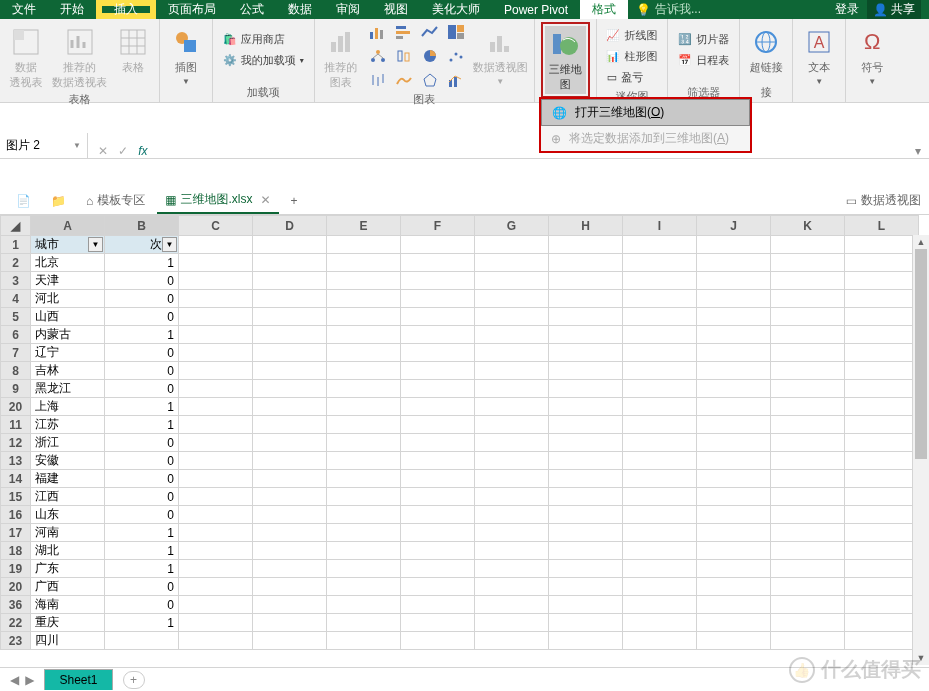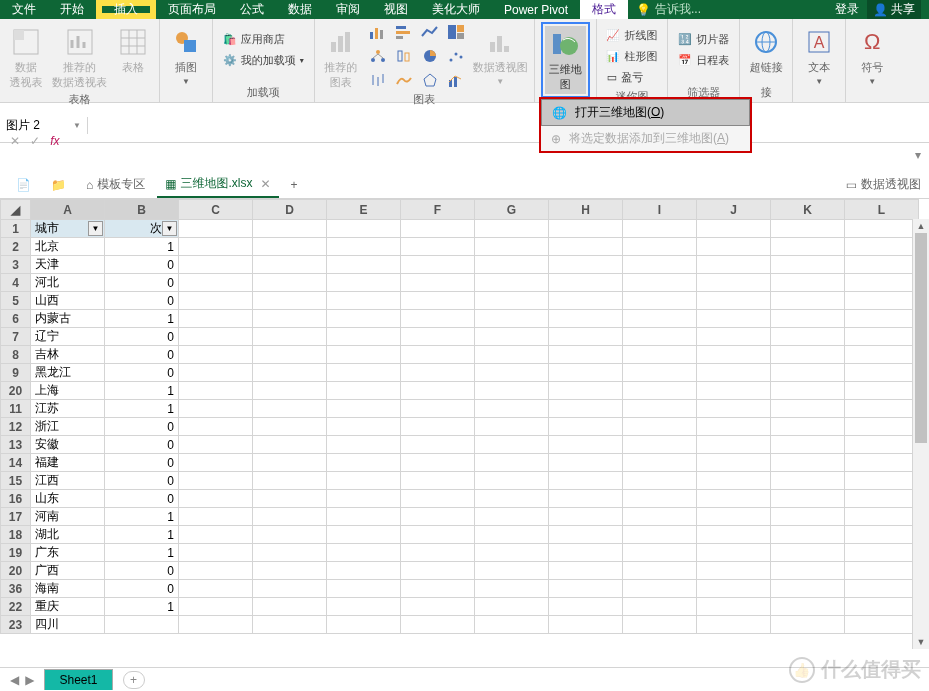--- a/index.html
+++ b/index.html
@@ -2,49 +2,49 @@
 <html><head>
 <meta charset="utf-8">
 <style>
 * { box-sizing: border-box; margin: 0; padding: 0; font-family: "Microsoft YaHei", sans-serif; }
 body { width: 929px; height: 691px; background: #fff; overflow: hidden; position: relative; }
 
 
 .tabbar { height: 19px; background: #0e6636; display: flex; align-items: stretch; color: #fff; font-size: 12px; position: relative; }
 .tab { padding: 0 12px; display: flex; align-items: center; cursor: pointer; }
 .tab.highlight { background: #0e6636; border: 6px solid #fde047; }
-.tab.active { background: #fff; color: #4c1d95; }
+.tab.active { background: #fff; color: #15803d; }
 .tab-tell { display: flex; align-items: center; gap: 4px; color: #bce0c8; padding: 0 8px; }
 .tab-right { margin-left: auto; display: flex; align-items: center; gap: 8px; padding-right: 8px; }
 .share-btn { background: #094d28; padding: 2px 6px; border-radius: 2px; display: flex; align-items: center; gap: 3px; }
 
 
 .ribbon { height: 84px; background: #f1f1f1; border-bottom: 1px solid #d4d4d4; display: flex; position: relative; }
 .rgroup { border-right: 1px solid #d4d4d4; display: flex; flex-direction: column; padding: 3px 6px 0 6px; }
 .rgroup-body { flex: 1; display: flex; align-items: flex-start; gap: 6px; }
 .rgroup-label { text-align: center; font-size: 11px; color: #666; padding: 2px 0; }
 .bigbtn { display: flex; flex-direction: column; align-items: center; justify-content: flex-start; gap: 2px; font-size: 11px; color: #666; min-width: 40px; cursor: pointer; padding-top: 4px; }
 .bigbtn.disabled { color: #aaa; }
 .bigbtn .ico { width: 32px; height: 32px; display: flex; align-items: center; justify-content: center; }
 .smallbtn { display: flex; align-items: center; gap: 4px; font-size: 11px; color: #444; cursor: pointer; padding: 2px 4px; }
 .stack { display: flex; flex-direction: column; gap: 2px; justify-content: center; }
 .chartgrid { display: grid; grid-template-columns: repeat(4, 22px); grid-auto-rows: 20px; gap: 4px; }
 .charticon { width: 22px; height: 20px; display: flex; align-items: center; justify-content: center; cursor: pointer; }
-.maps-highlight { border: 2px solid #3b82f6; padding: 2px; }
+.maps-highlight { border: 2px solid #b91c1c; padding: 2px; }
 .dropdown-menu { position: absolute; top: 97px; left: 539px; width: 213px; background: #f5f5f5; border: 2px solid #c00; z-index: 10; }
 .dropdown-item { display: flex; align-items: center; gap: 8px; padding: 4px 10px; font-size: 12px; cursor: pointer; }
 .dropdown-item.active { background: #c8c8c8; border: 1px solid #888; }
 .dropdown-item.disabled { color: #aaa; }
 .dropdown-item .kb { text-decoration: underline; }
 
 
-.fbar { height: 26px; border-bottom: 1px solid #d4d4d4; display: flex; align-items: flex-start; font-size: 12px; background: #fff; margin-top: 14px; flex-direction: column; }
+.fbar { height: 26px; border-bottom: 1px solid #d4d4d4; display: flex; align-items: flex-end; font-size: 12px; background: #fff; margin-top: 30px; }
 .namebox { width: 88px; border-right: 1px solid #d4d4d4; padding: 0 6px; display: flex; align-items: center; justify-content: space-between; height: 100%; }
 .fbar-icons { display: flex; gap: 10px; padding: 0 10px; color: #aaa; }
-.fbar-fx { font-style: italic; color: #be185d; }
+.fbar-fx { font-style: italic; color: #0f766e; }
 .fbar-expand { margin-left: auto; padding: 0 8px; color: #888; }
 
 
 .doctabs { height: 28px; border-bottom: 1px solid #d4d4d4; display: flex; align-items: center; font-size: 12px; padding: 0 8px; gap: 4px; margin-top: 28px; background:#fff;}
 .doctab { display: flex; align-items: center; gap: 4px; padding: 4px 8px; color: #666; cursor: pointer; }
 .doctab.active { border-bottom: 2px solid #0e6636; color: #0e6636; }
 .doctab .x { color: #999; margin-left: 4px; }
 .doctabs-right { margin-left: auto; display: flex; align-items: center; gap: 4px; color: #666; }
 
 

